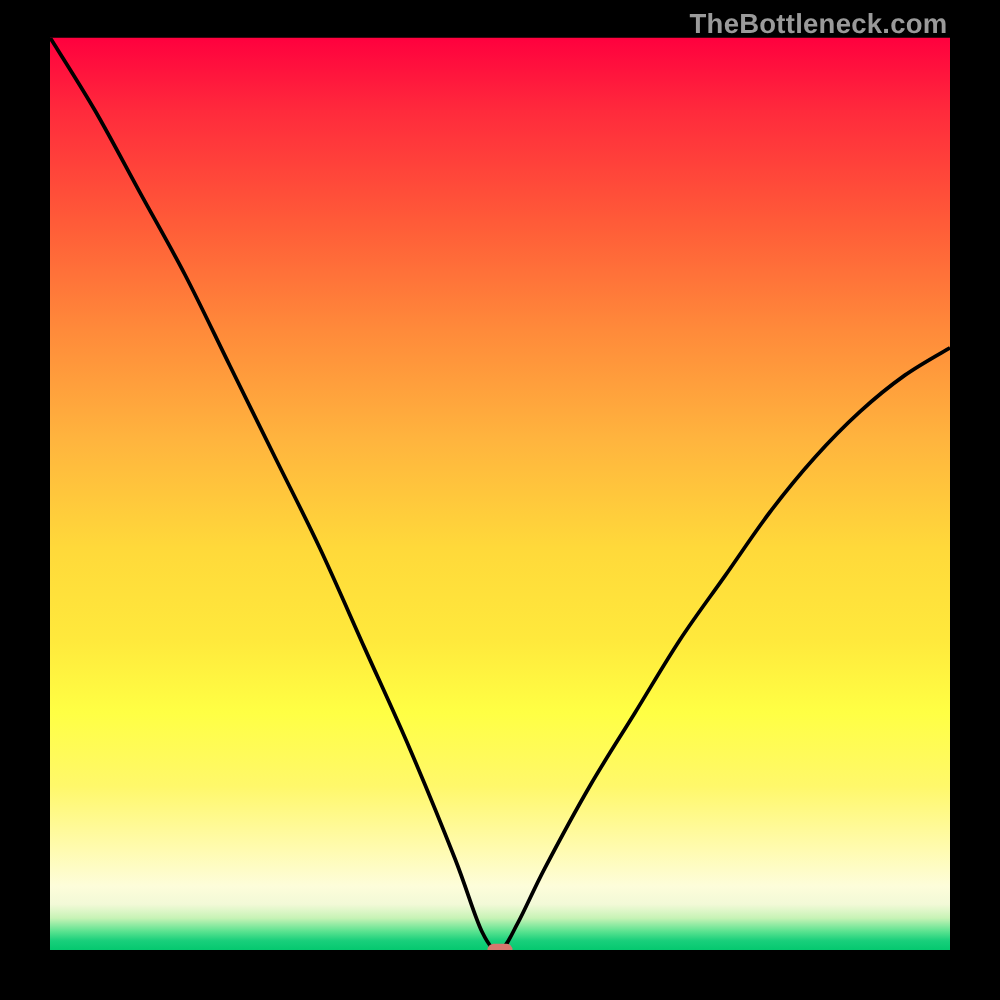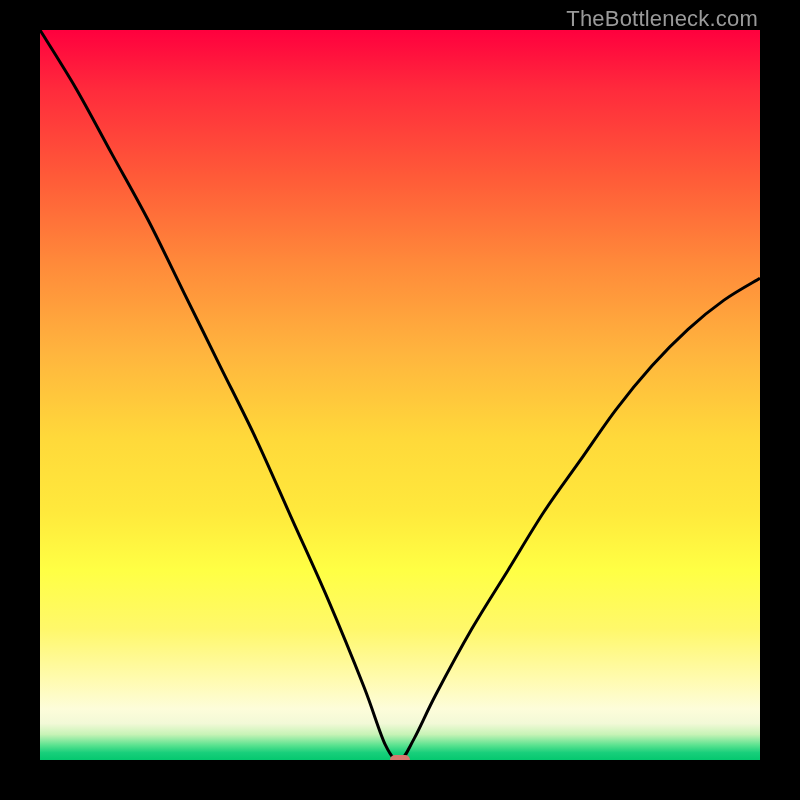--- a/index.html
+++ b/index.html
@@ -60,20 +60,21 @@
   }
   .watermark {
     position: absolute;
     top: 6px;
     right: 42px;
     color: #9a9a9a;
     font-family: Arial, Helvetica, sans-serif;
     font-size: 22px;
     letter-spacing: 0.2px;
     user-select: none;
+    font-weight: bold;
   }
 </style>
 </head>
 <body>
 
 <div class="frame">
   <div class="watermark">TheBottleneck.com</div>
 
   <div class="plot">
     <div class="gradient"></div>

